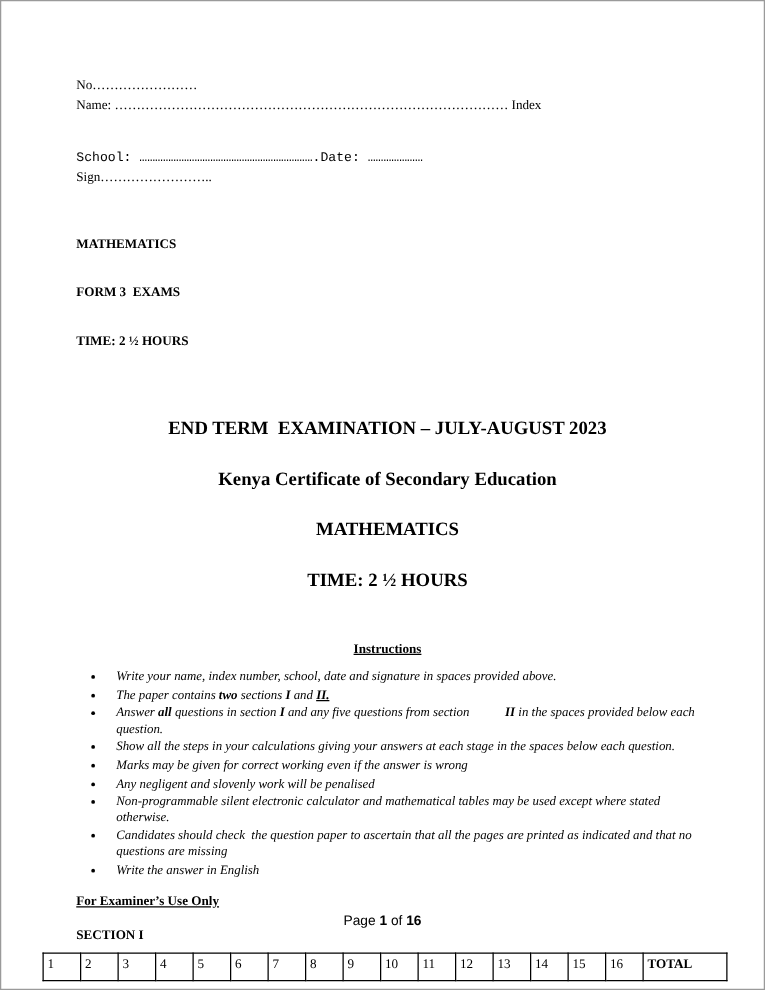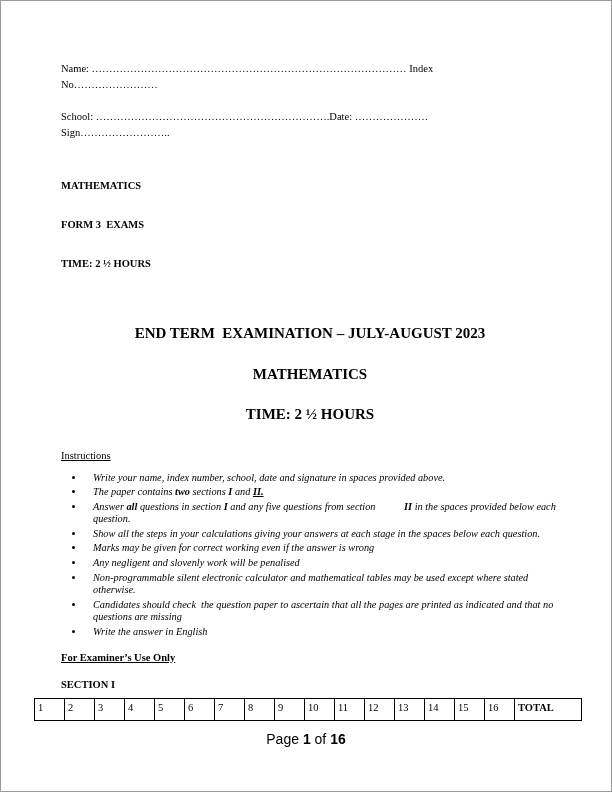--- a/index.html
+++ b/index.html
@@ -6,27 +6,27 @@
   body {
     width: 612px; height: 792px;
     background: #ffffff; color: #000;
     font-family: "Liberation Serif", serif;
     position: relative; box-sizing: border-box;
     border: 1px solid #9a9a9a; overflow: hidden;
   }
   .page { padding: 60px 52px 0 60px; }
 
   .line { font-size: 10.5px; line-height: 16px; white-space: pre-wrap; }
-  .mt10 { margin-top: 16px; }
+  .mt10 { margin-top: 26px; font-family: Liberation Mono, monospace; }
 
   .paper-info { margin-top: 12px; font-weight: bold; font-size: 10.5px; line-height: 13px; white-space: pre-wrap; }
 
   .title-block { margin-top: 4px; text-align: center; font-weight: bold; font-size: 15px; line-height: 13.5px; white-space: pre-wrap; }
 
-  .instructions-heading { margin-top: 1px; font-weight: normal; text-decoration: underline; font-size: 10.5px; }
+  .instructions-heading { margin-top: 15px; font-weight: bold; text-decoration: underline; font-size: 10.5px; text-align: center; }
 
   .instr-list { margin: 11px 0 0 24px; padding: 0; }
   .instr-list li {
     font-style: italic; font-size: 10.3px; line-height: 12.6px;
     margin-bottom: 2px; padding-left: 8px; white-space: pre-wrap;
   }
 
   .examiner-heading { margin-top: 13px; font-weight: bold; text-decoration: underline; font-size: 10.5px; }
   .section-label { margin-top: 16px; font-weight: bold; font-size: 10.5px; }
 
@@ -37,43 +37,44 @@
   table.sec1 { width: 547px; }
   .marks th, .marks td {
     border: 1px solid #000; font-size: 10.5px; font-weight: normal;
     text-align: left; vertical-align: top; padding: 3px 3px; height: 15px;
   }
   .marks th.total { font-weight: bold; }
   col.c30 { width: 30px; } col.c67 { width: 67px; }
 
   .footer {
     position: absolute; left: 0; top: 730px; width: 100%;
-    text-align: center; font-family: "Liberation Sans", sans-serif; font-size: 14px;
+    text-align: center; font-family: "Liberation Sans", sans-serif; font-size: 11px;
   }
 </style>
 </head>
 <body>
 
 <div class="page">
 
   <div>
+    <div class="line">No……………………</div>
     <div class="line">Name: ……………………………………………………………………………… Index</div>
-    <div class="line">No……………………</div>
     <div class="line mt10">School: ………………………………………………………….Date: …………………</div>
     <div class="line">Sign……………………..</div>
   </div>
 
   <div class="paper-info">
     <div>MATHEMATICS</div>
     <div>FORM 3  EXAMS</div>
     <div>TIME: 2 ½ HOURS</div>
   </div>
 
   <div class="title-block">
     <div>END TERM  EXAMINATION – JULY-AUGUST 2023</div>
+    <div>Kenya Certificate of Secondary Education</div>
     <div>MATHEMATICS</div>
     <div>TIME: 2 ½ HOURS</div>
   </div>
 
   <div class="instructions-heading">Instructions</div>
 
   <ul class="instr-list">
     <li><span>Write your name, index number, school, date and signature in spaces provided above.</span></li>
     <li><span>The paper contains </span><span style="font-weight: bold;">two</span><span> sections </span><span style="font-weight: bold;">I</span><span> and </span><span style="font-weight: bold; text-decoration: underline;">II.</span></li>
     <li><span>Answer </span><span style="font-weight: bold;">all</span><span> questions in section </span><span style="font-weight: bold;">I</span><span> and </span><span style="font-weight: normal;">any five</span><span> questions from section </span><span style="font-weight: bold; margin-left: 26px;">II</span><span> in the spaces provided below each question.</span></li>

